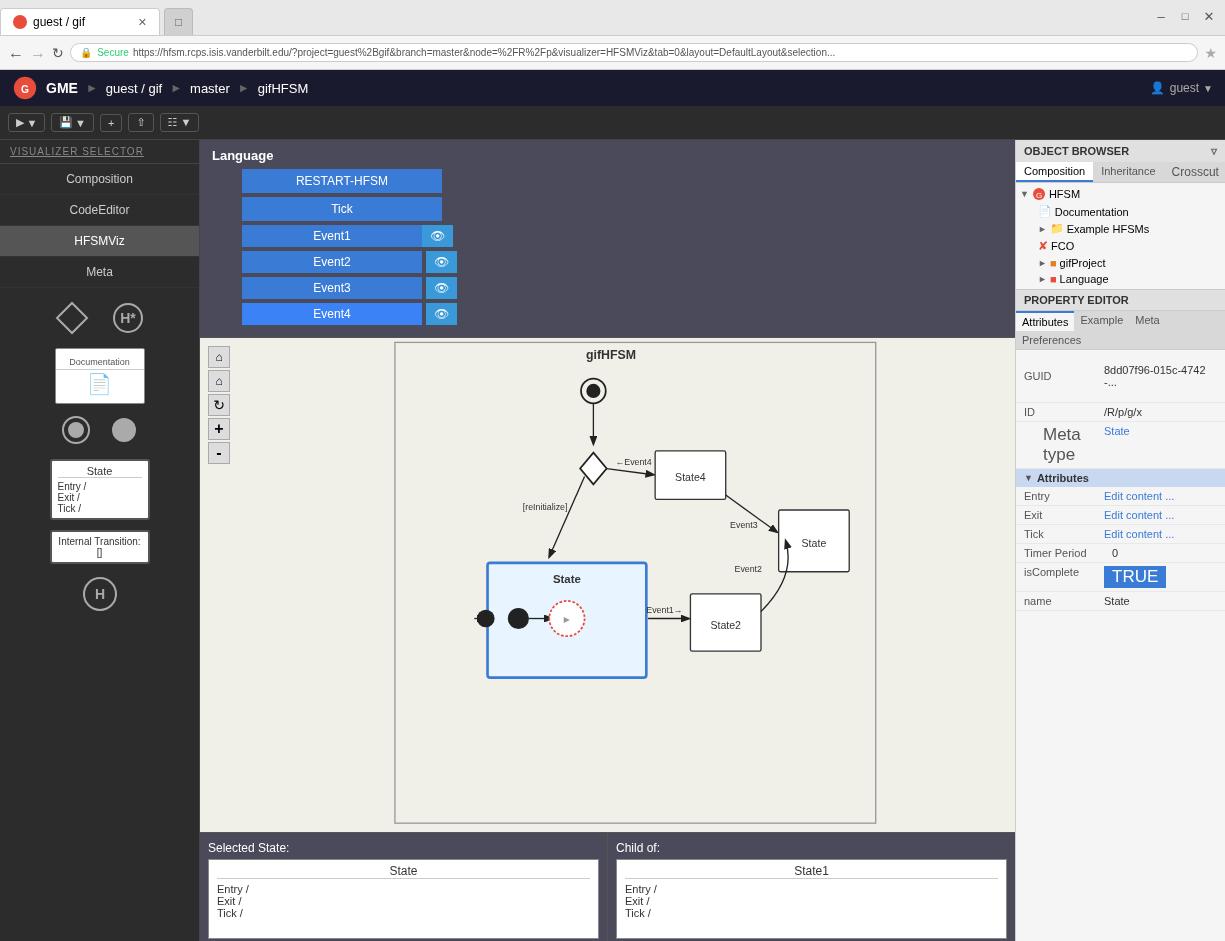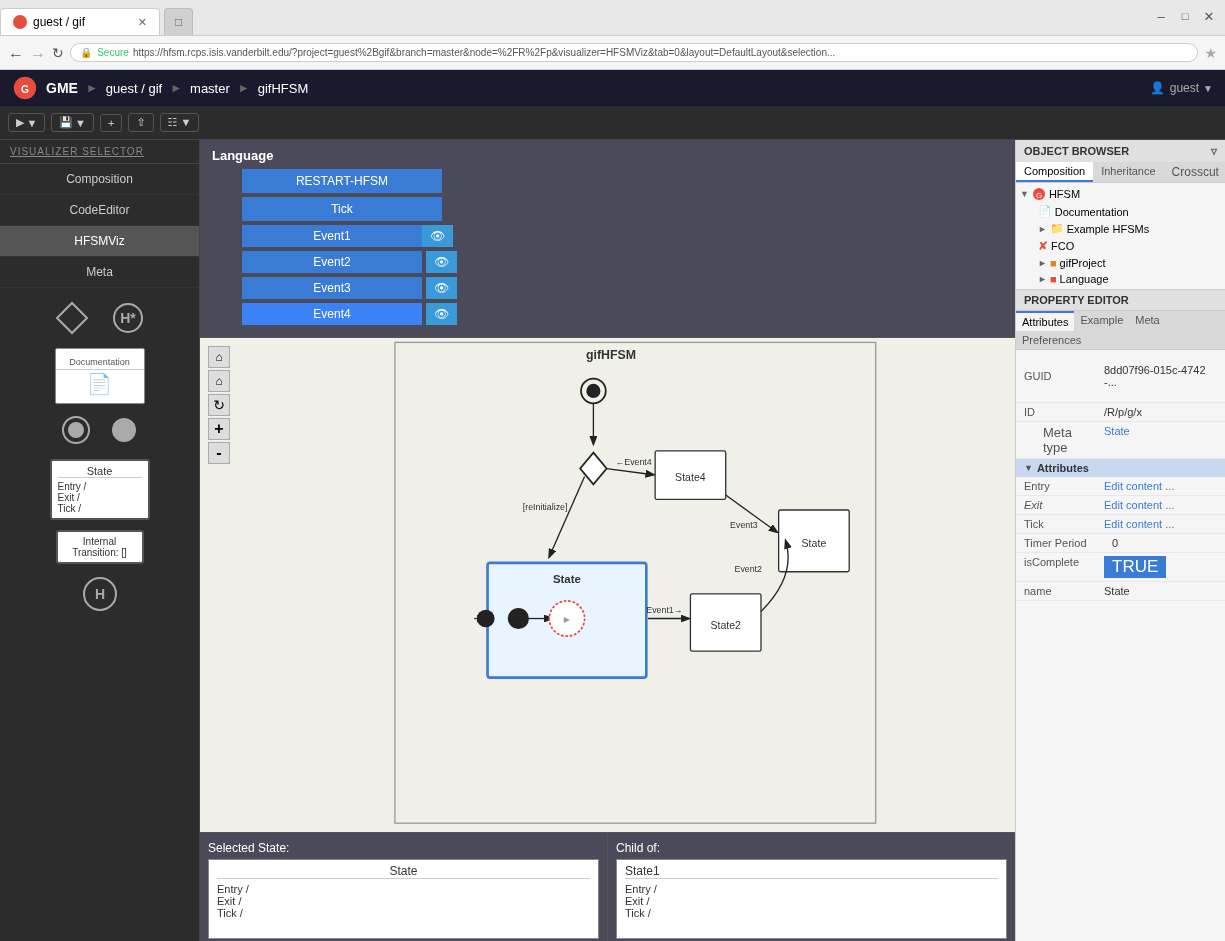--- a/index.html
+++ b/index.html
@@ -139,21 +139,21 @@
       <div style="cursor:pointer;width:100%;">
         <div style="border:2px solid #555;border-radius:3px;background:#fff;padding:4px 6px;font-size:10px;color:#333;width:100px;margin:0 auto;">
           <div style="text-align:center;border-bottom:1px solid #ccc;font-size:11px;margin-bottom:3px;">State</div>
           <div>Entry /</div>
           <div>Exit /</div>
           <div>Tick /</div>
         </div>
       </div>
 
       <div style="cursor:pointer;width:100%;">
-        <div style="border:2px solid #555;border-radius:3px;background:#fff;padding:4px 6px;font-size:10px;color:#333;width:88px;margin:0 auto;text-align:center;">
+        <div style="border:2px solid #555;border-radius:3px;background:#fff;padding:4px 6px;font-size:10px;color:#333;width:100px;margin:0 auto;text-align:center;">
           <span>Internal Transition:</span> []
         </div>
       </div>
 
       <div style="cursor:pointer;">
         <svg width="40" height="40" viewBox="0 0 40 40">
           <circle cx="20" cy="20" r="16" fill="none" stroke="#aaa" stroke-width="2"></circle>
           <text x="20" y="25" text-anchor="middle" fill="#aaa" font-size="14" font-weight="bold">H</text>
         </svg>
       </div>
@@ -265,21 +265,21 @@
           <div style="text-align:center;border-bottom:1px solid #ccc;margin-bottom:4px;font-size:12px;">State</div>
           <div>Entry /</div>
           <div>Exit /</div>
           <div>Tick /</div>
         </div>
       </div>
 
       <div style="padding:8px;flex:1;">
         <div style="color:#fff;font-size:12px;margin-bottom:4px;">Child of:</div>
         <div style="background:#fff;border:1px solid #888;padding:4px 8px;font-size:11px;color:#333;min-height:80px;">
-          <div style="text-align:left;border-bottom:1px solid #ccc;margin-bottom:4px;font-size:12px;">State1</div>
+          <div style="text-align:center;border-bottom:1px solid #ccc;margin-bottom:4px;font-size:12px;">State1</div>
           <div>Entry /</div>
           <div>Exit /</div>
           <div>Tick /</div>
         </div>
       </div>
     </div>
   </div>
 
   <div style="width:210px;background:#f5f5f5;border-left:1px solid #ccc;display:flex;flex-direction:column;font-size:11px;overflow-y:auto;">
 
@@ -354,34 +354,34 @@
 
       <div style="display:flex;align-items:center;padding:14px 8px;border-bottom:1px solid #e8e8e8;gap:4px;">
         <span style="color:#555;flex:0 0 76px;font-size:11px;">GUID</span>
         <span style="color:#333;font-size:11px;flex:1;word-break:break-all;">8dd07f96-015c-4742-...</span>
       </div>
       <div style="display:flex;align-items:flex-start;padding:3px 8px;border-bottom:1px solid #e8e8e8;gap:4px;">
         <span style="color:#555;flex:0 0 76px;font-size:11px;">ID</span>
         <span style="color:#333;font-size:11px;flex:1;">/R/p/g/x</span>
       </div>
       <div style="display:flex;align-items:flex-start;padding:3px 8px;border-bottom:1px solid #e8e8e8;gap:4px;">
-        <span style="color:#555;flex:0 0 76px;font-size:13px;padding-left:19px;">Meta type</span>
+        <span style="color:#555;flex:0 0 76px;font-size:17px;padding-left:19px;">Meta type</span>
         <span style="color:#3a7bd5;font-size:11px;flex:1;cursor:pointer;">State</span>
       </div>
 
       <div style="background:#c8d8f0;padding:3px 8px;font-size:11px;font-weight:bold;color:#333;display:flex;align-items:center;gap:4px;cursor:pointer;">
         <span style="font-size:9px;color:#555;">▼</span>
         <span>Attributes</span>
       </div>
       <div style="display:flex;align-items:flex-start;padding:3px 8px;border-bottom:1px solid #e8e8e8;gap:4px;">
         <span style="color:#555;flex:0 0 76px;font-size:11px;">Entry</span>
         <span style="color:#3a7bd5;font-size:11px;flex:1;cursor:pointer;">Edit content ...</span>
       </div>
       <div style="display:flex;align-items:flex-start;padding:3px 8px;border-bottom:1px solid #e8e8e8;gap:4px;">
-        <span style="color:#555;flex:0 0 76px;font-size:11px;font-style:italic;">Exit</span>
+        <span style="color:#555;flex:0 0 76px;font-size:11px;">Exit</span>
         <span style="color:#3a7bd5;font-size:11px;flex:1;cursor:pointer;">Edit content ...</span>
       </div>
       <div style="display:flex;align-items:flex-start;padding:3px 8px;border-bottom:1px solid #e8e8e8;gap:4px;">
         <span style="color:#555;flex:0 0 76px;font-size:11px;">Tick</span>
         <span style="color:#3a7bd5;font-size:11px;flex:1;cursor:pointer;">Edit content ...</span>
       </div>
       <div style="display:flex;align-items:flex-start;padding:3px 8px;border-bottom:1px solid #e8e8e8;gap:12px;">
         <span style="color:#555;flex:0 0 76px;font-size:11px;">Timer Period</span>
         <span style="color:#333;font-size:11px;flex:1;">0</span>
       </div>

